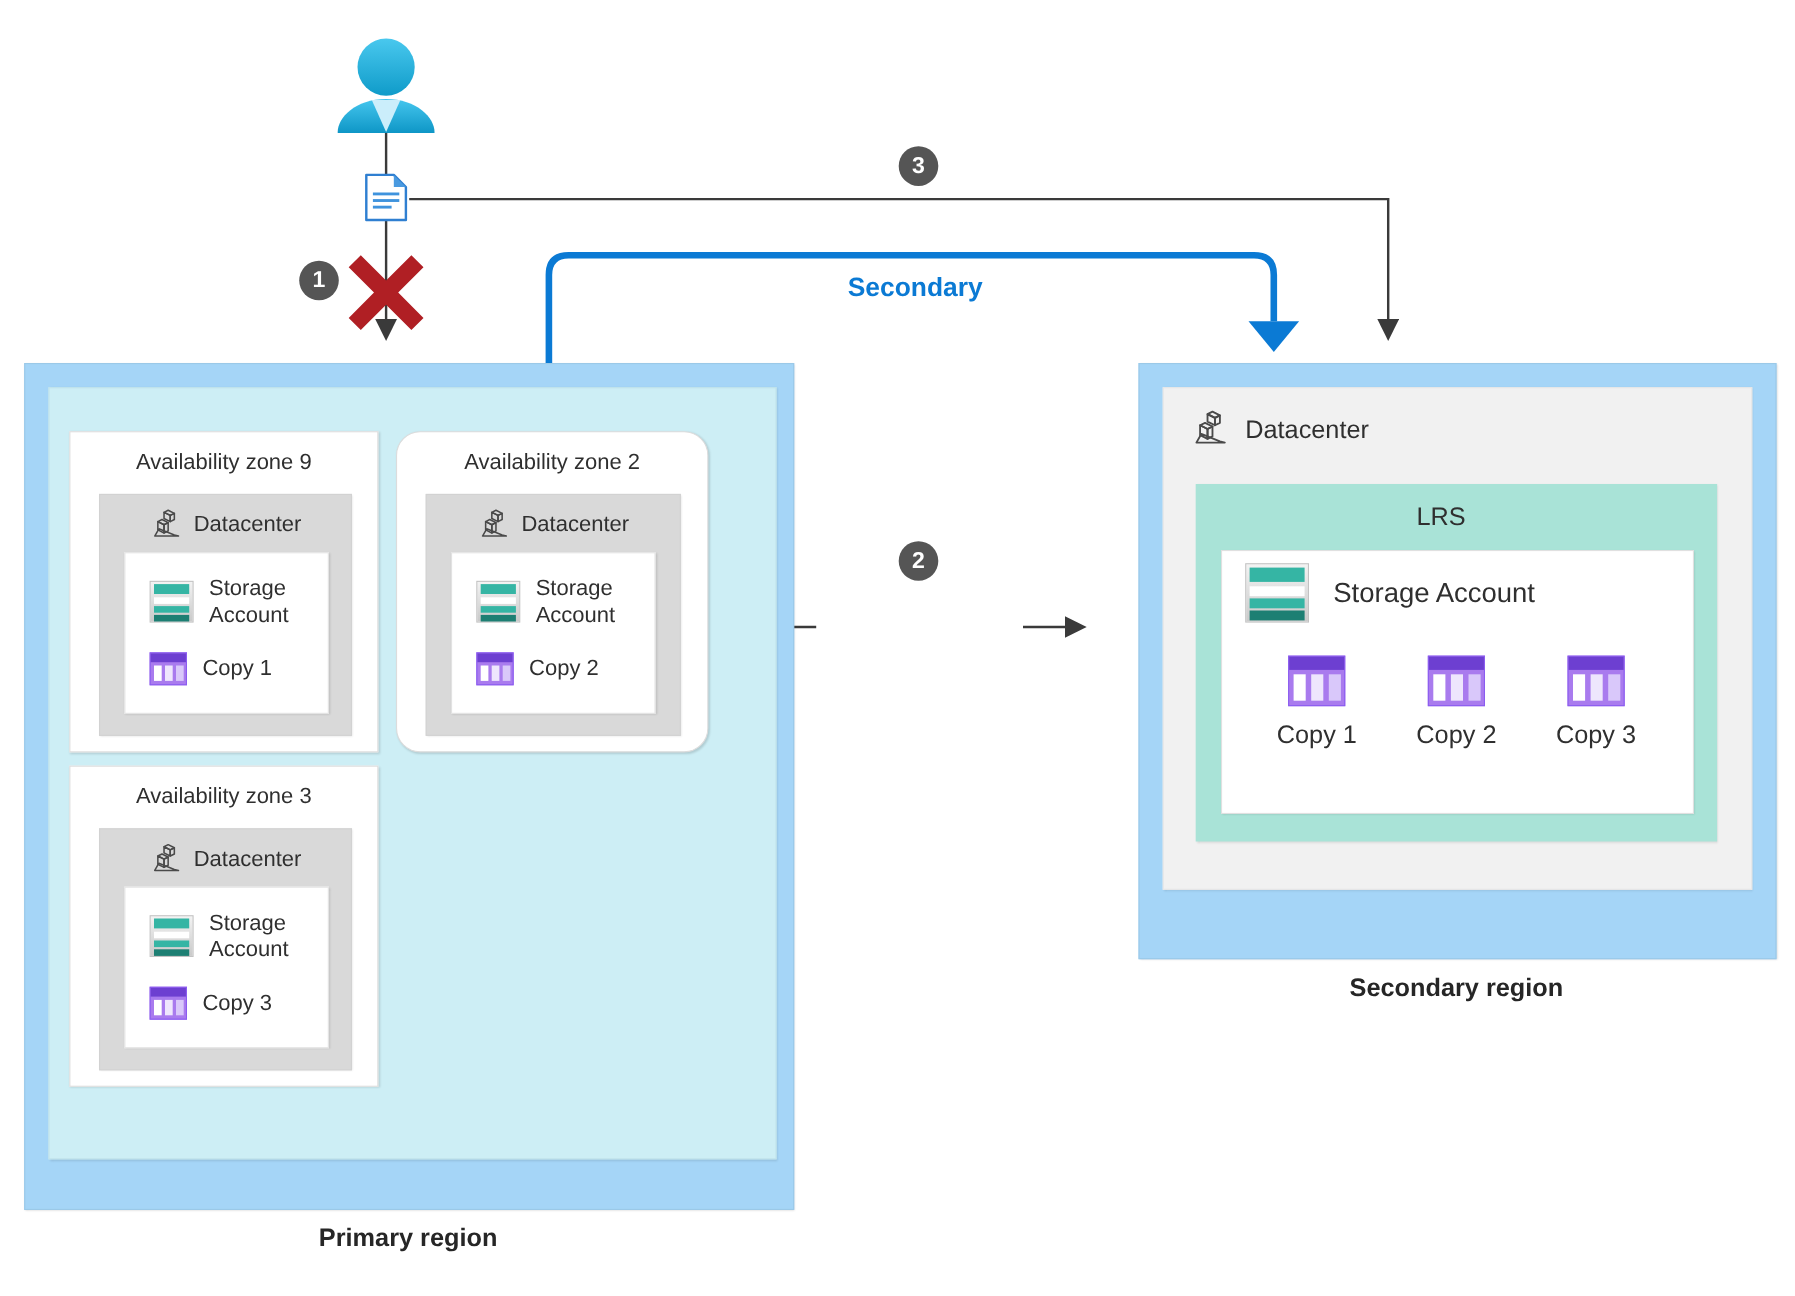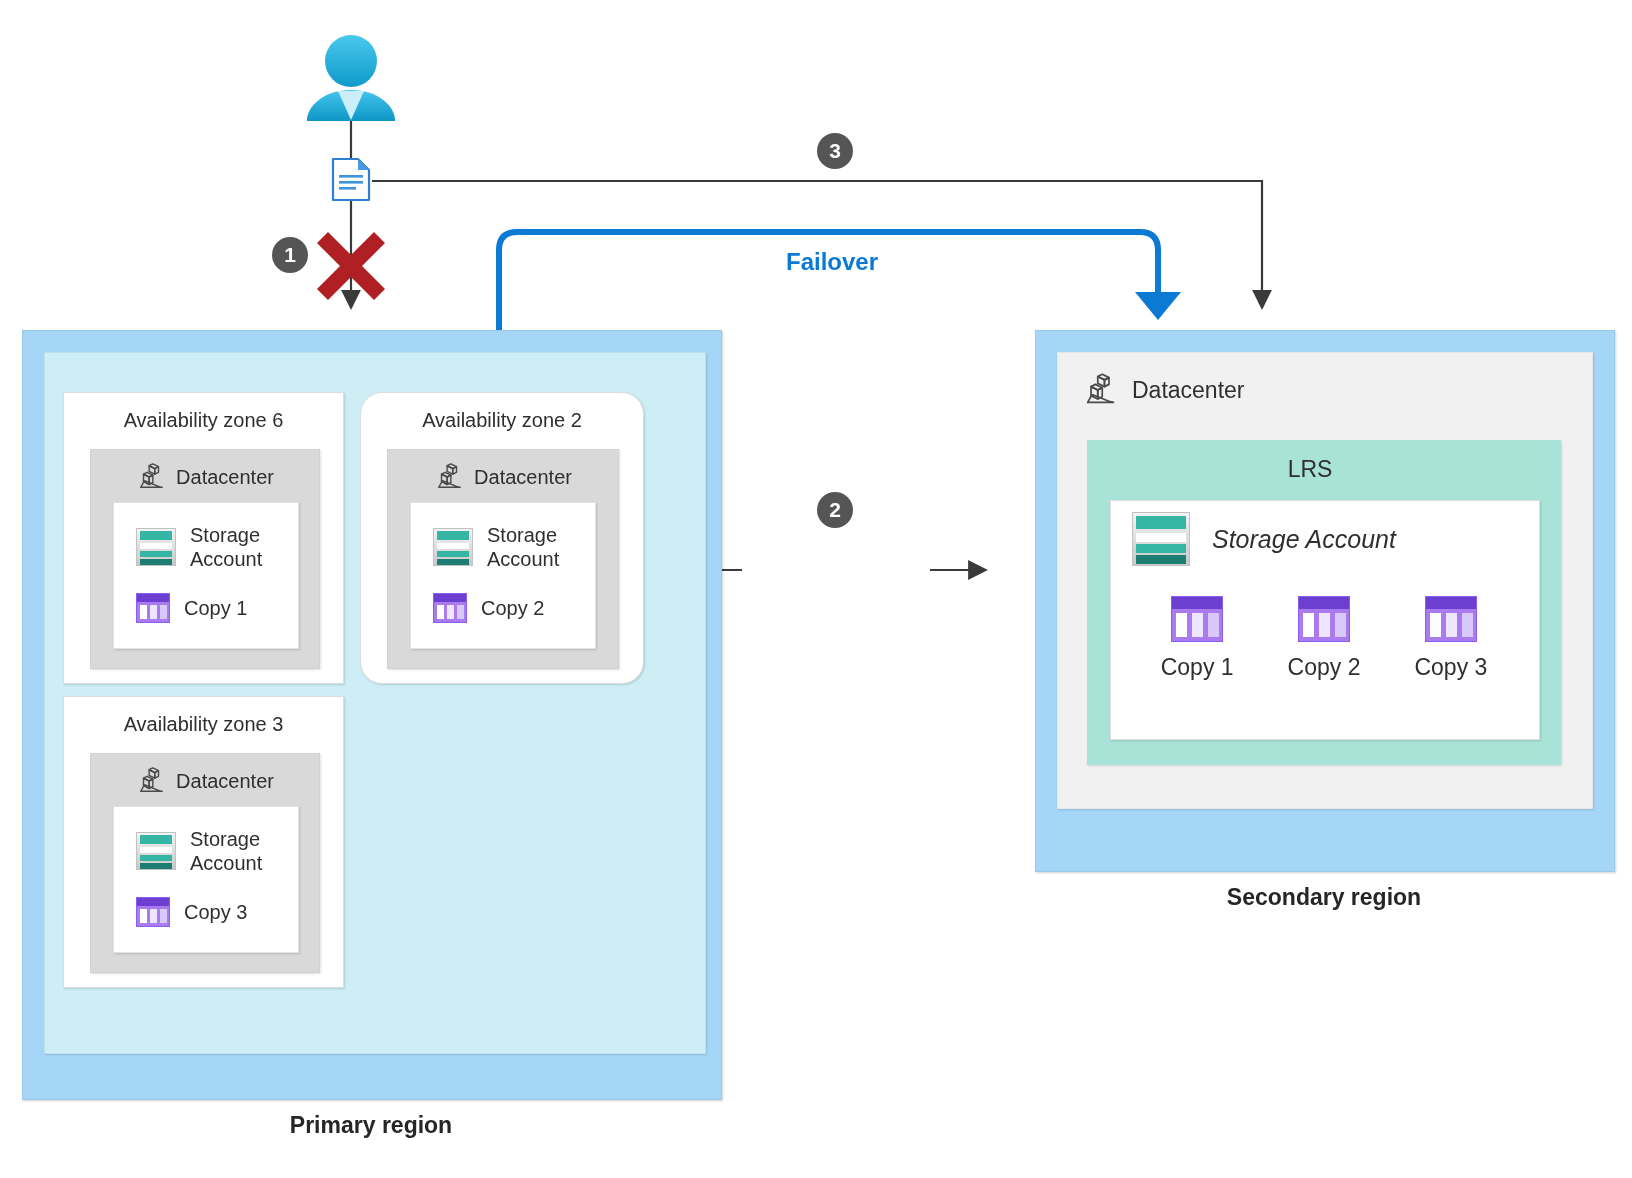--- a/index.html
+++ b/index.html
@@ -129,21 +129,21 @@
   .ico-copy.lg .c1{left:4px;}
   .ico-copy.lg .c2{left:20px;}
   .ico-copy.lg .c3{left:36px;}
 
   .ico-dc{flex:0 0 auto;display:block;}
 
   
   .sa-row{
     left:1132px;top:512px;display:flex;align-items:center;gap:22px;
   }
-  .sa-row .row-label{font-size:25px;font-style:italic;}
+  .sa-row .row-label{font-size:25px;}
   .copies{left:1110px;top:596px;width:428px;display:flex;justify-content:center;gap:54px;}
   .copy-cell{display:flex;flex-direction:column;align-items:center;gap:12px;}
   .copy-cell .cap{font-size:23px;color:#2f2f2f;}
 
   
   .caption{font-size:23px;font-weight:bold;color:#262626;text-align:center;}
   .cap-primary{left:22px;top:1112px;width:698px;}
   .cap-secondary{left:1035px;top:884px;width:578px;}
 
   
@@ -219,27 +219,27 @@
 
     <g>
       <path d="M328 232 L351 255 L374 232 L385 243 L362 266 L385 289 L374 300 L351 277 L328 300 L317 289 L340 266 L317 243 z" fill="#b01f24"></path>
     </g>
   </svg>
 
   <div class="abs badge badge1">1</div>
   <div class="abs badge badge2">2</div>
   <div class="abs badge badge3">3</div>
 
-  <div class="abs failover-label">Failover</div>
+  <div class="abs failover-label">Secondary</div>
 
   <div class="abs region-primary"></div>
   <div class="abs zrs-box"></div>
 
   <div class="abs az az1">
-    <div class="az-title">Availability zone 6</div>
+    <div class="az-title">Availability zone 9</div>
     <div class="dc-gray">
       <div class="dc-head">
         <svg class="ico-dc" width="30" height="30" viewBox="0 0 32 32">
           <g fill="none" stroke="#4a4a4a" stroke-width="1.5" stroke-linejoin="round">
             <path d="M14 4 L20 7 L20 13 L14 10 z"></path>
             <path d="M14 4 L18 2 L24 5 L20 7 z"></path>
             <path d="M20 7 L24 5 L24 11 L20 13 z"></path>
             <path d="M8 13 L14 16 L14 24 L8 21 z"></path>
             <path d="M8 13 L12 11 L18 14 L14 16 z"></path>
             <path d="M14 16 L18 14 L18 22 L14 24 z"></path>

